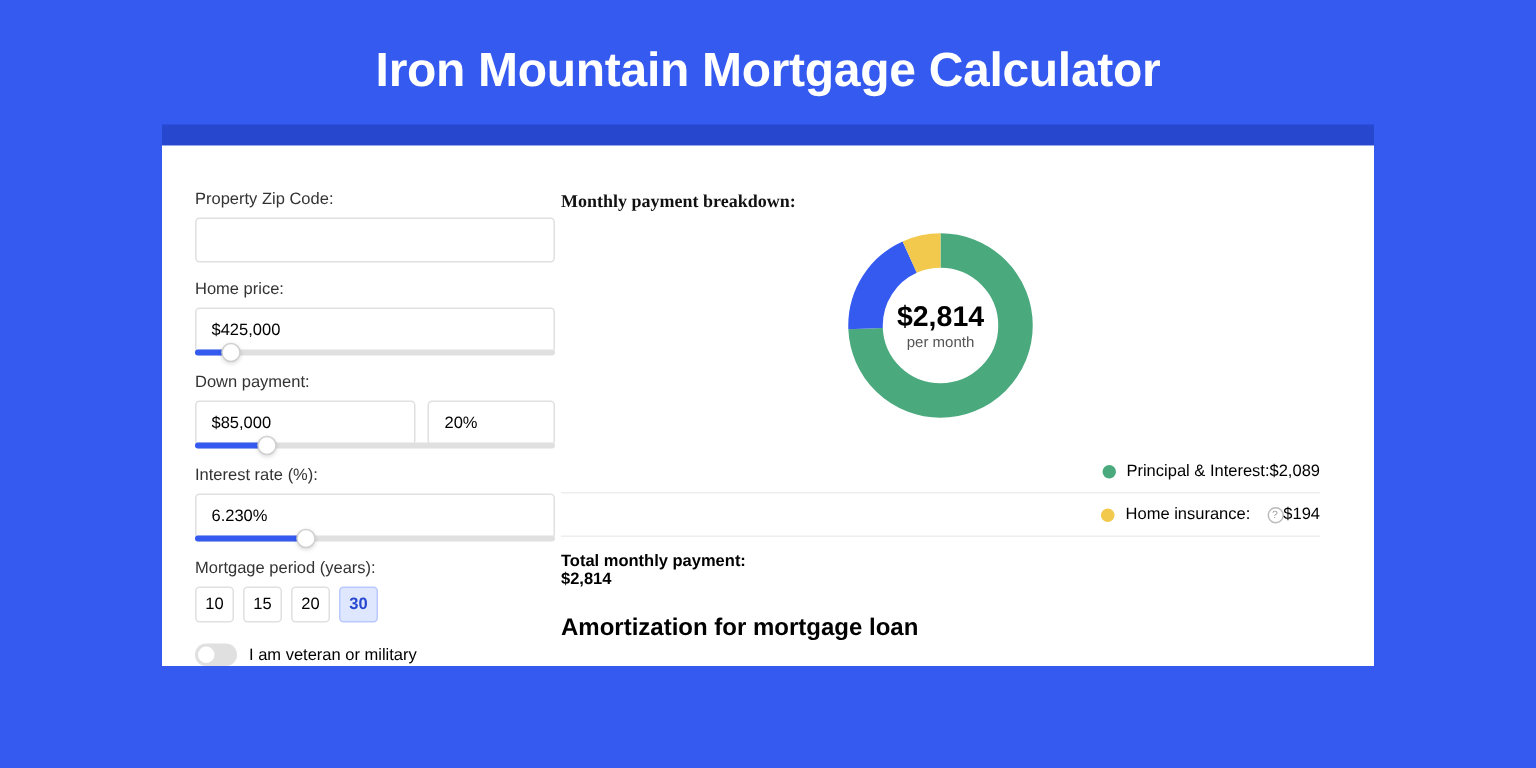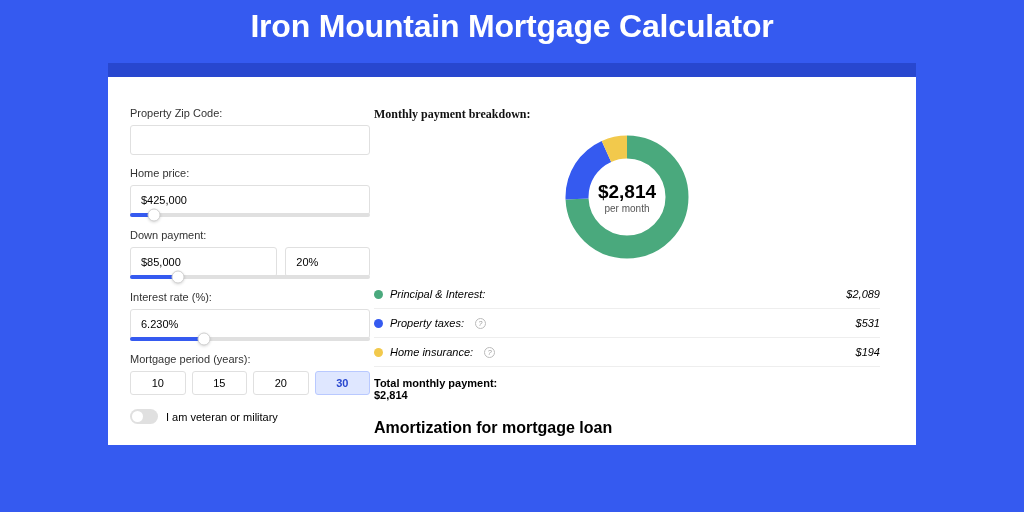--- a/index.html
+++ b/index.html
@@ -15,21 +15,21 @@
   position: absolute;
   left: 108px;
   top: 0;
   width: 808px;
 }
 .page-title {
   color: #fff;
   font-size: 32px;
   font-weight: 700;
   text-align: center;
-  padding: 8px 0 18px;
+  padding: 28px 0 18px;
   letter-spacing: -0.2px;
 }
 .darkbar {
   background: #2847cf;
   height: 14px;
   width: 100%;
 }
 .card {
   background: #fff;
   width: 100%;
@@ -76,21 +76,21 @@
   background: #fff;
   border: 1px solid #d0d0d0;
   box-shadow: 0 1px 3px rgba(0,0,0,.15);
 }
 .row2 { display: flex; gap: 8px; }
 .period-row { display: flex; gap: 6px; }
 .period-btn {
   border: 1px solid #e0e0e0;
   border-radius: 3px;
   font-size: 11px;
-  width: 56px;
+  width: 26px;
   height: 24px;
   display: flex;
   align-items: center;
   justify-content: center;
   background: #fff;
   cursor: pointer;
 }
 .period-btn.active {
   background: #dfe7ff;
   border-color: #b9c9ff;
@@ -136,25 +136,24 @@
   display: flex;
   flex-direction: column;
   align-items: center;
   justify-content: center;
 }
 .donut-value { font-size: 19px; font-weight: 700; }
 .donut-sub { font-size: 10px; color: #555; }
 .legend-row {
   display: flex;
   align-items: center;
-  justify-content: space-between;
+  justify-content: flex-end;
   padding: 8px 0;
   border-bottom: 1px solid #eee;
   font-size: 11px;
-  font-style: italic;
 }
 .legend-row:last-of-type { border-bottom: 1px solid #eee; }
 .legend-left { display: flex; align-items: center; gap: 7px; }
 .swatch { width: 9px; height: 9px; border-radius: 50%; }
 .info {
   width: 11px; height: 11px; border: 1px solid #bbb; border-radius: 50%;
   font-size: 7px; color: #999; display: inline-flex; align-items: center; justify-content: center;
   margin-left: 4px;
 }
 .total-row {
@@ -250,28 +249,20 @@
       <div id="legend">
           <div class="legend-row">
             <div class="legend-left">
               <span class="swatch" style="background: rgb(74, 169, 125);"></span>
               <span>Principal &amp; Interest:</span>
             </div>
             <span>$2,089</span>
           </div>
           <div class="legend-row">
             <div class="legend-left">
-              <span class="swatch" style="background: rgb(53, 90, 240);"></span>
-              <span>Property taxes:</span>
-              <span class="info">?</span>
-            </div>
-            <span>$531</span>
-          </div>
-          <div class="legend-row">
-            <div class="legend-left">
               <span class="swatch" style="background: rgb(242, 201, 76);"></span>
               <span>Home insurance:</span>
               <span class="info">?</span>
             </div>
             <span>$194</span>
           </div>
         </div>
 
       <div class="total-row">
         <span>Total monthly payment:</span>

